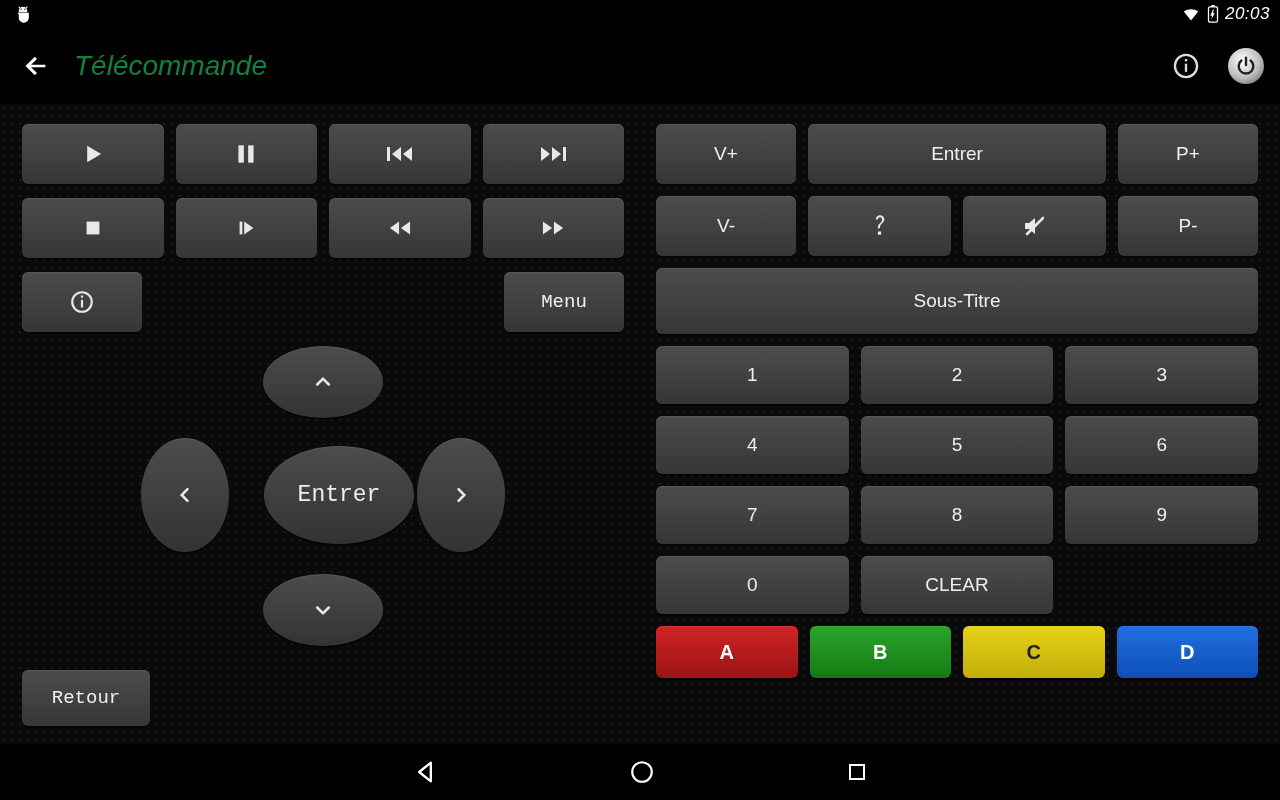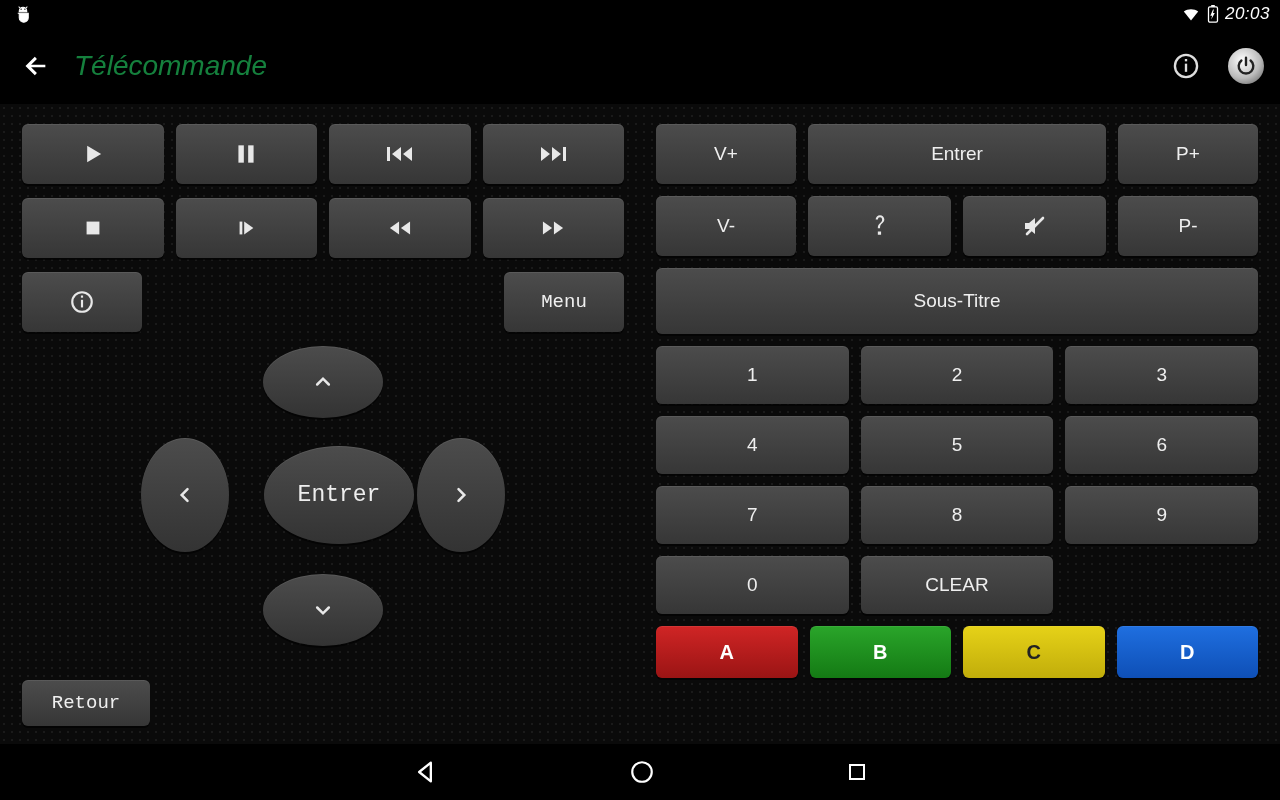--- a/index.html
+++ b/index.html
@@ -95,21 +95,21 @@
   }
   .ov-up    { width:120px; height:72px; left:150px; top:0; }
   .ov-down  { width:120px; height:72px; left:150px; bottom:0; }
   .ov-left  { width:88px;  height:114px; left:28px;  top:92px; }
   .ov-right { width:88px;  height:114px; right:28px; top:92px; }
   .ov-center{ width:150px; height:98px; left:151px; top:100px; font-size:23px; color:#eee; }
 
   
   .left-bottom { position:absolute; left:0; right:0; bottom:0; display:flex; gap:12px; }
   .left-bottom .gap { flex:1; }
-  .left-bottom .btn { width:128px; height:46px; }
+  .left-bottom .btn { width:128px; height:56px; }
 
   
   .rrow { display:flex; gap:12px; }
   .rrow .btn { flex:1; }
   .rrow.two .btn { height:66px; }
   .keypad { display:grid; grid-template-columns:repeat(3,1fr); gap:12px; }
   .keypad .btn { height:58px; }
 
   
   .color-row { display:flex; gap:12px; }

